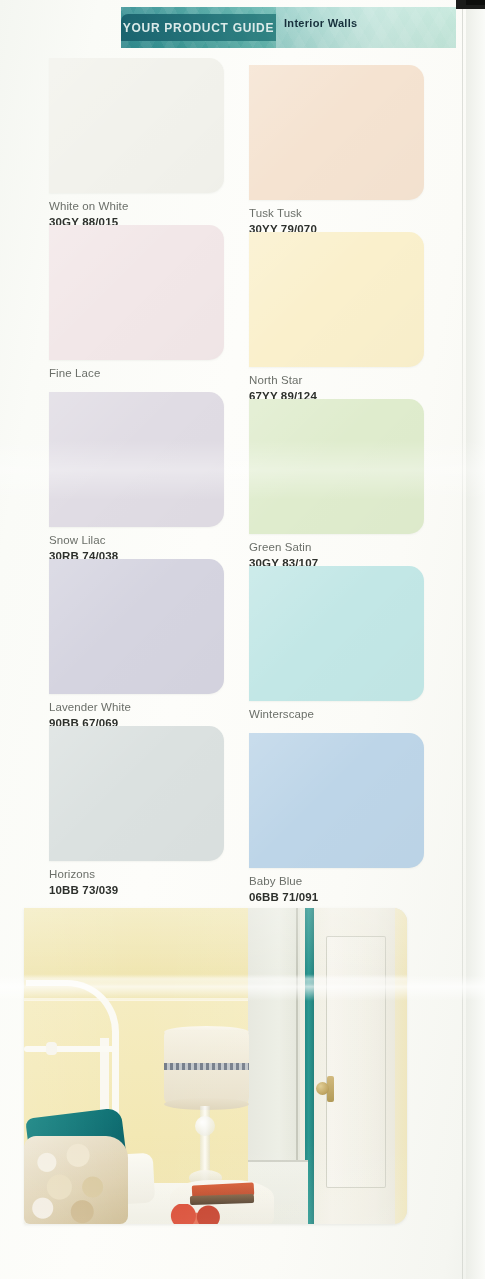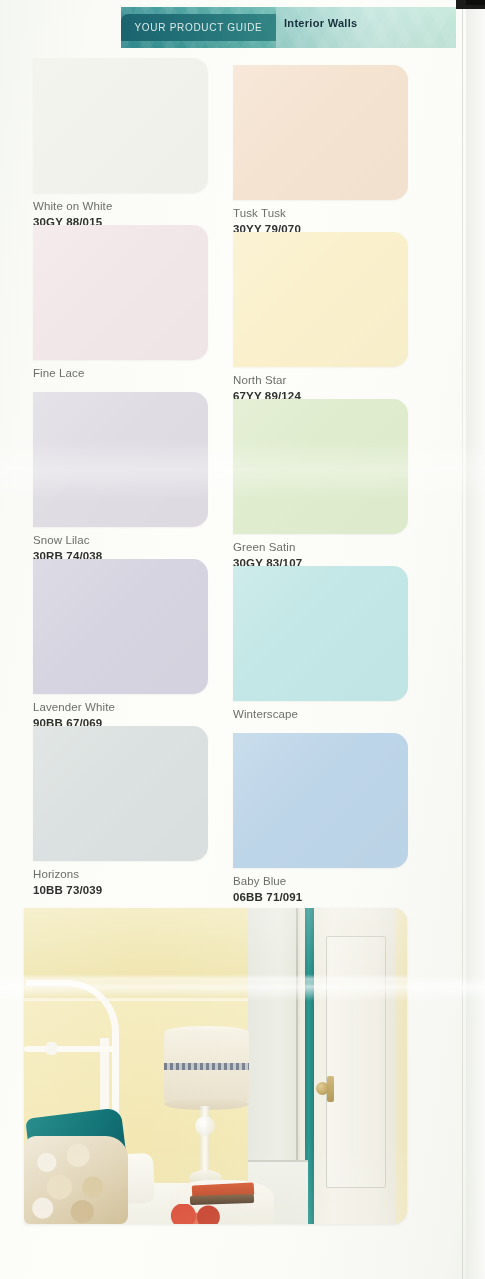--- a/index.html
+++ b/index.html
@@ -104,23 +104,23 @@
     width: 155px; height: 27px;
     background: linear-gradient(to right, rgba(24,96,108,0.92), rgba(32,112,118,0.88) 60%, rgba(40,124,124,0.85));
     border-top-left-radius: 7px;
     display: flex;
     align-items: center;
     justify-content: center;
     z-index: 3;
   }
   .guide-badge-label {
     color: #e9f4f2;
-    font-size: 10px;
+    font-size: 12px;
     letter-spacing: 0.7px;
-    font-weight: 400;
+    font-weight: 700;
     white-space: nowrap;
     opacity: 0.93;
   }
   .header-title {
     position: absolute;
     left: 284px; top: 18px;
     z-index: 3;
     color: #17303c;
     font-size: 11px;
     font-weight: 700;
@@ -133,21 +133,21 @@
     position: absolute;
     left: 276px; top: 7px;
     width: 180px; height: 41px;
     background: linear-gradient(to right, rgba(255,255,255,0.30), rgba(255,255,255,0.46) 55%, rgba(255,255,255,0.30));
     z-index: 2;
   }
 
   
   .swatch-grid {
     position: absolute;
-    left: 0; top: 58px;
+    left: 16px; top: 58px;
     width: 437px;
   }
   .swatch-row {
     position: relative;
     height: 167px;
   }
   .swatch-cell {
     position: absolute;
     top: 0;
     width: 175px;

